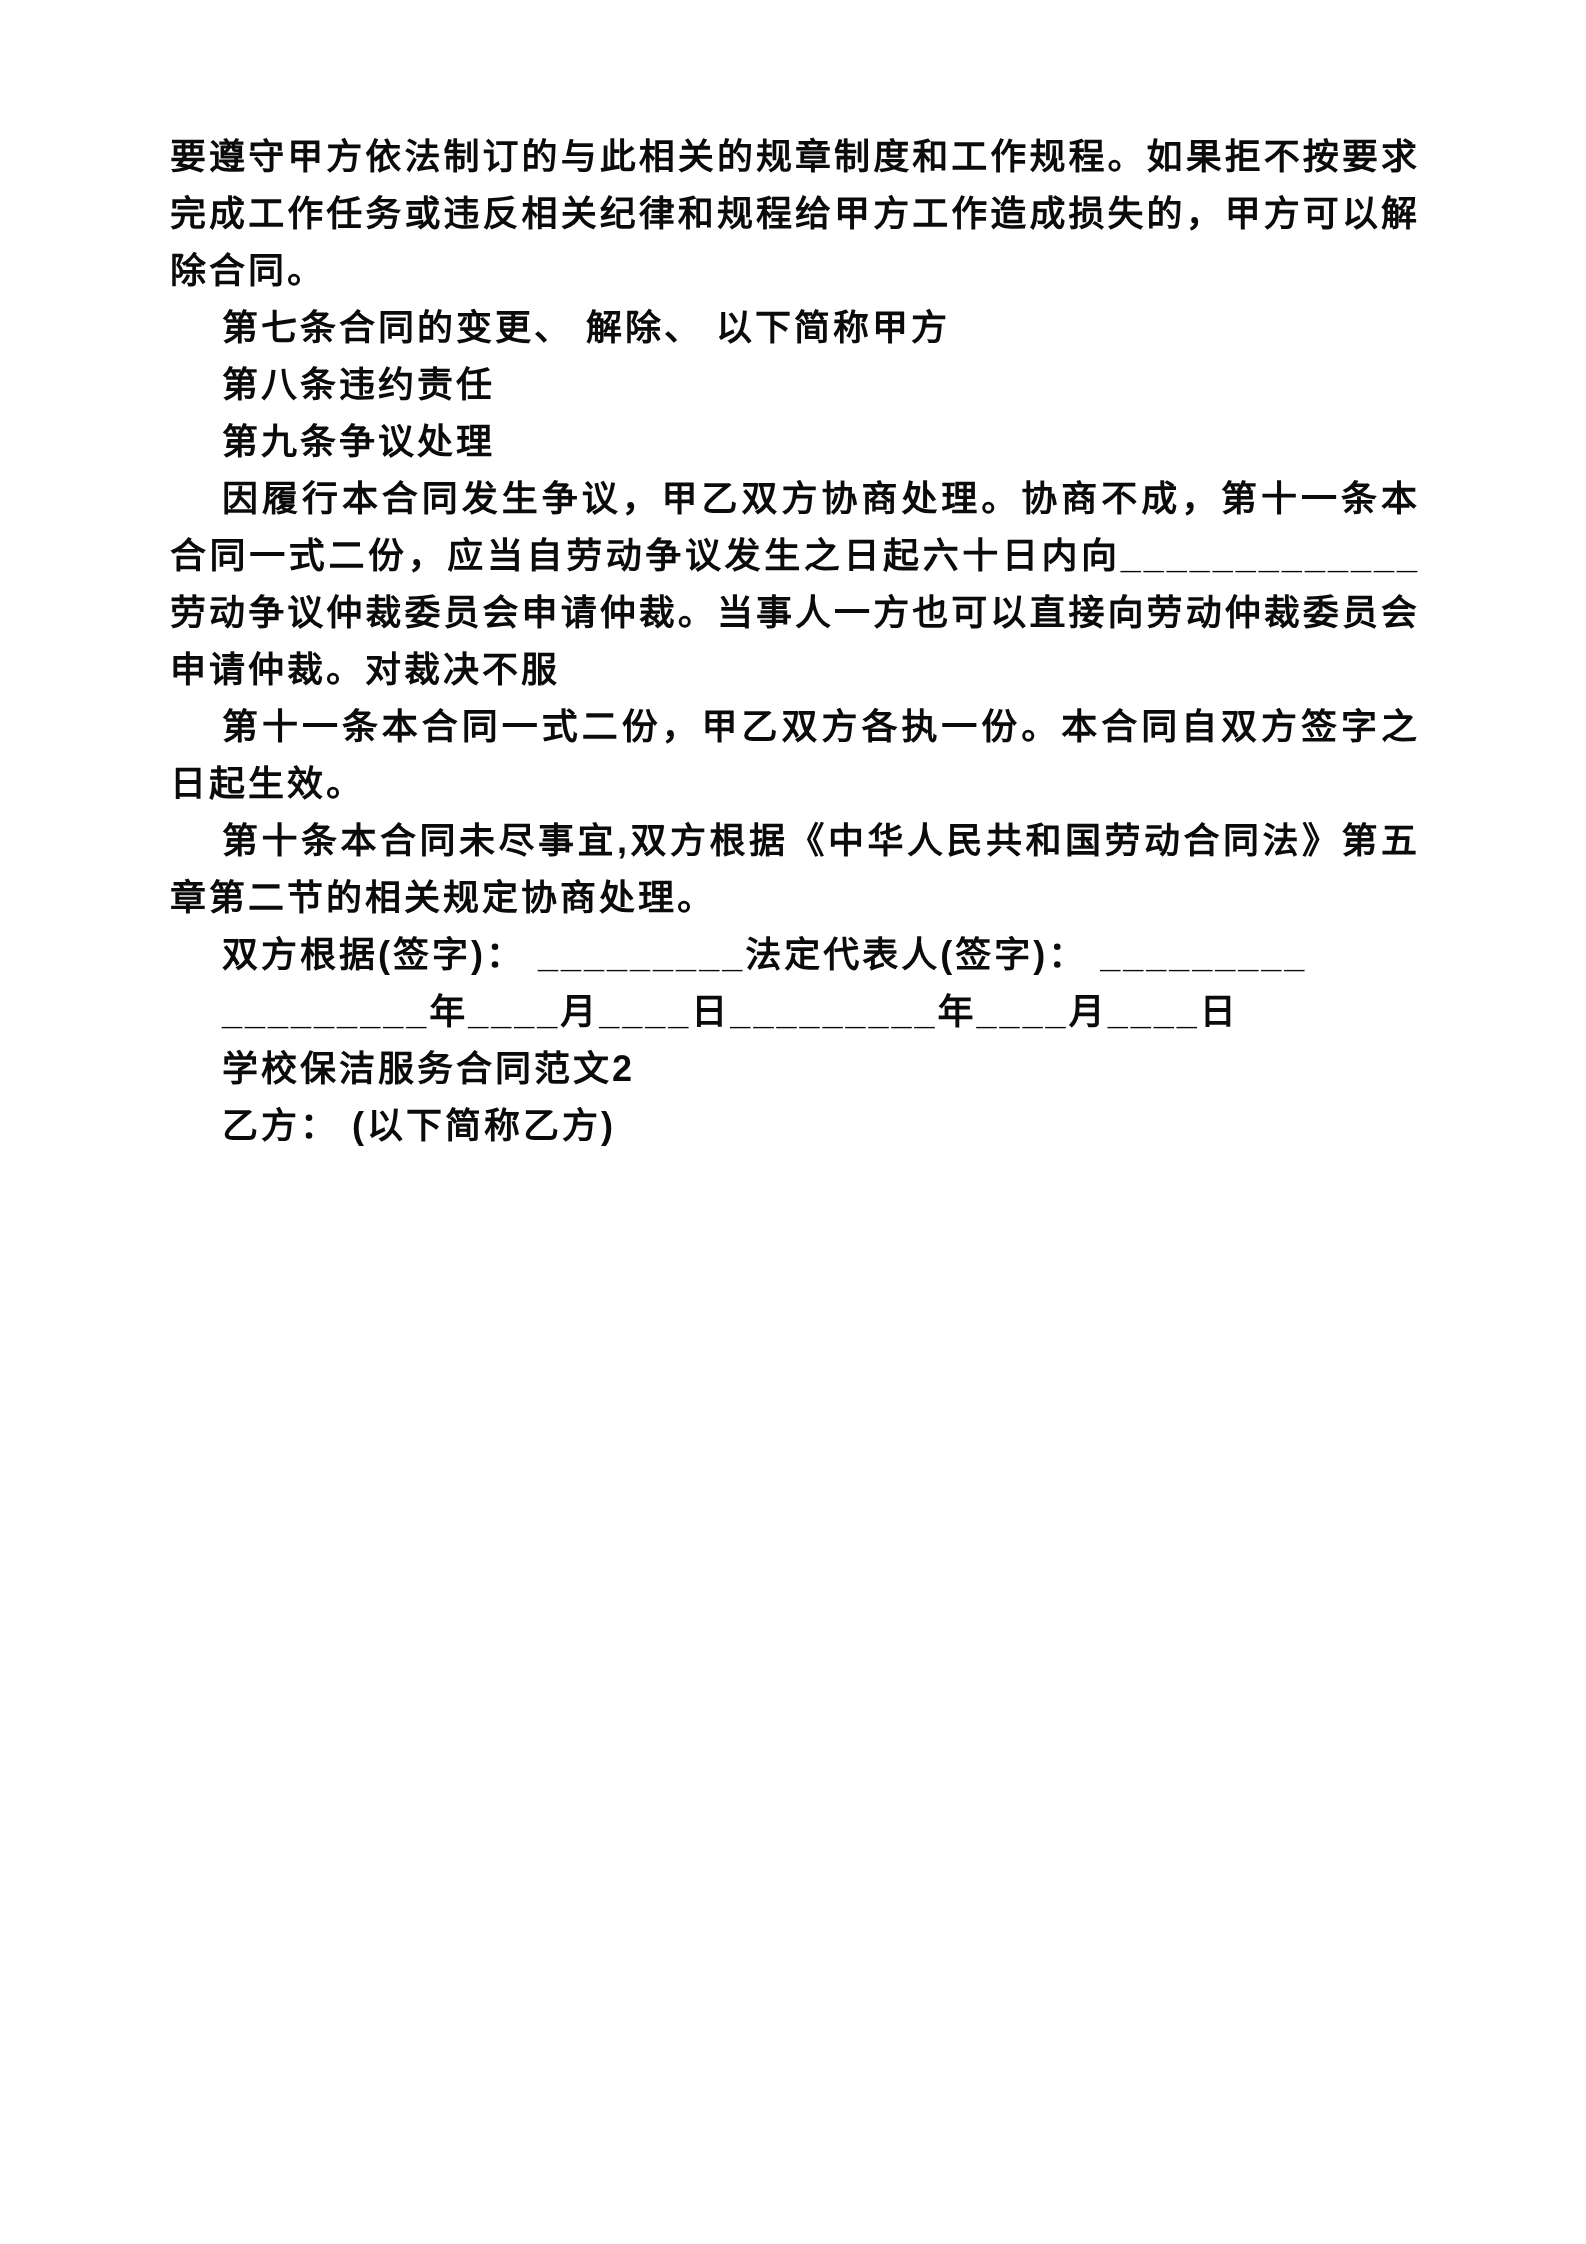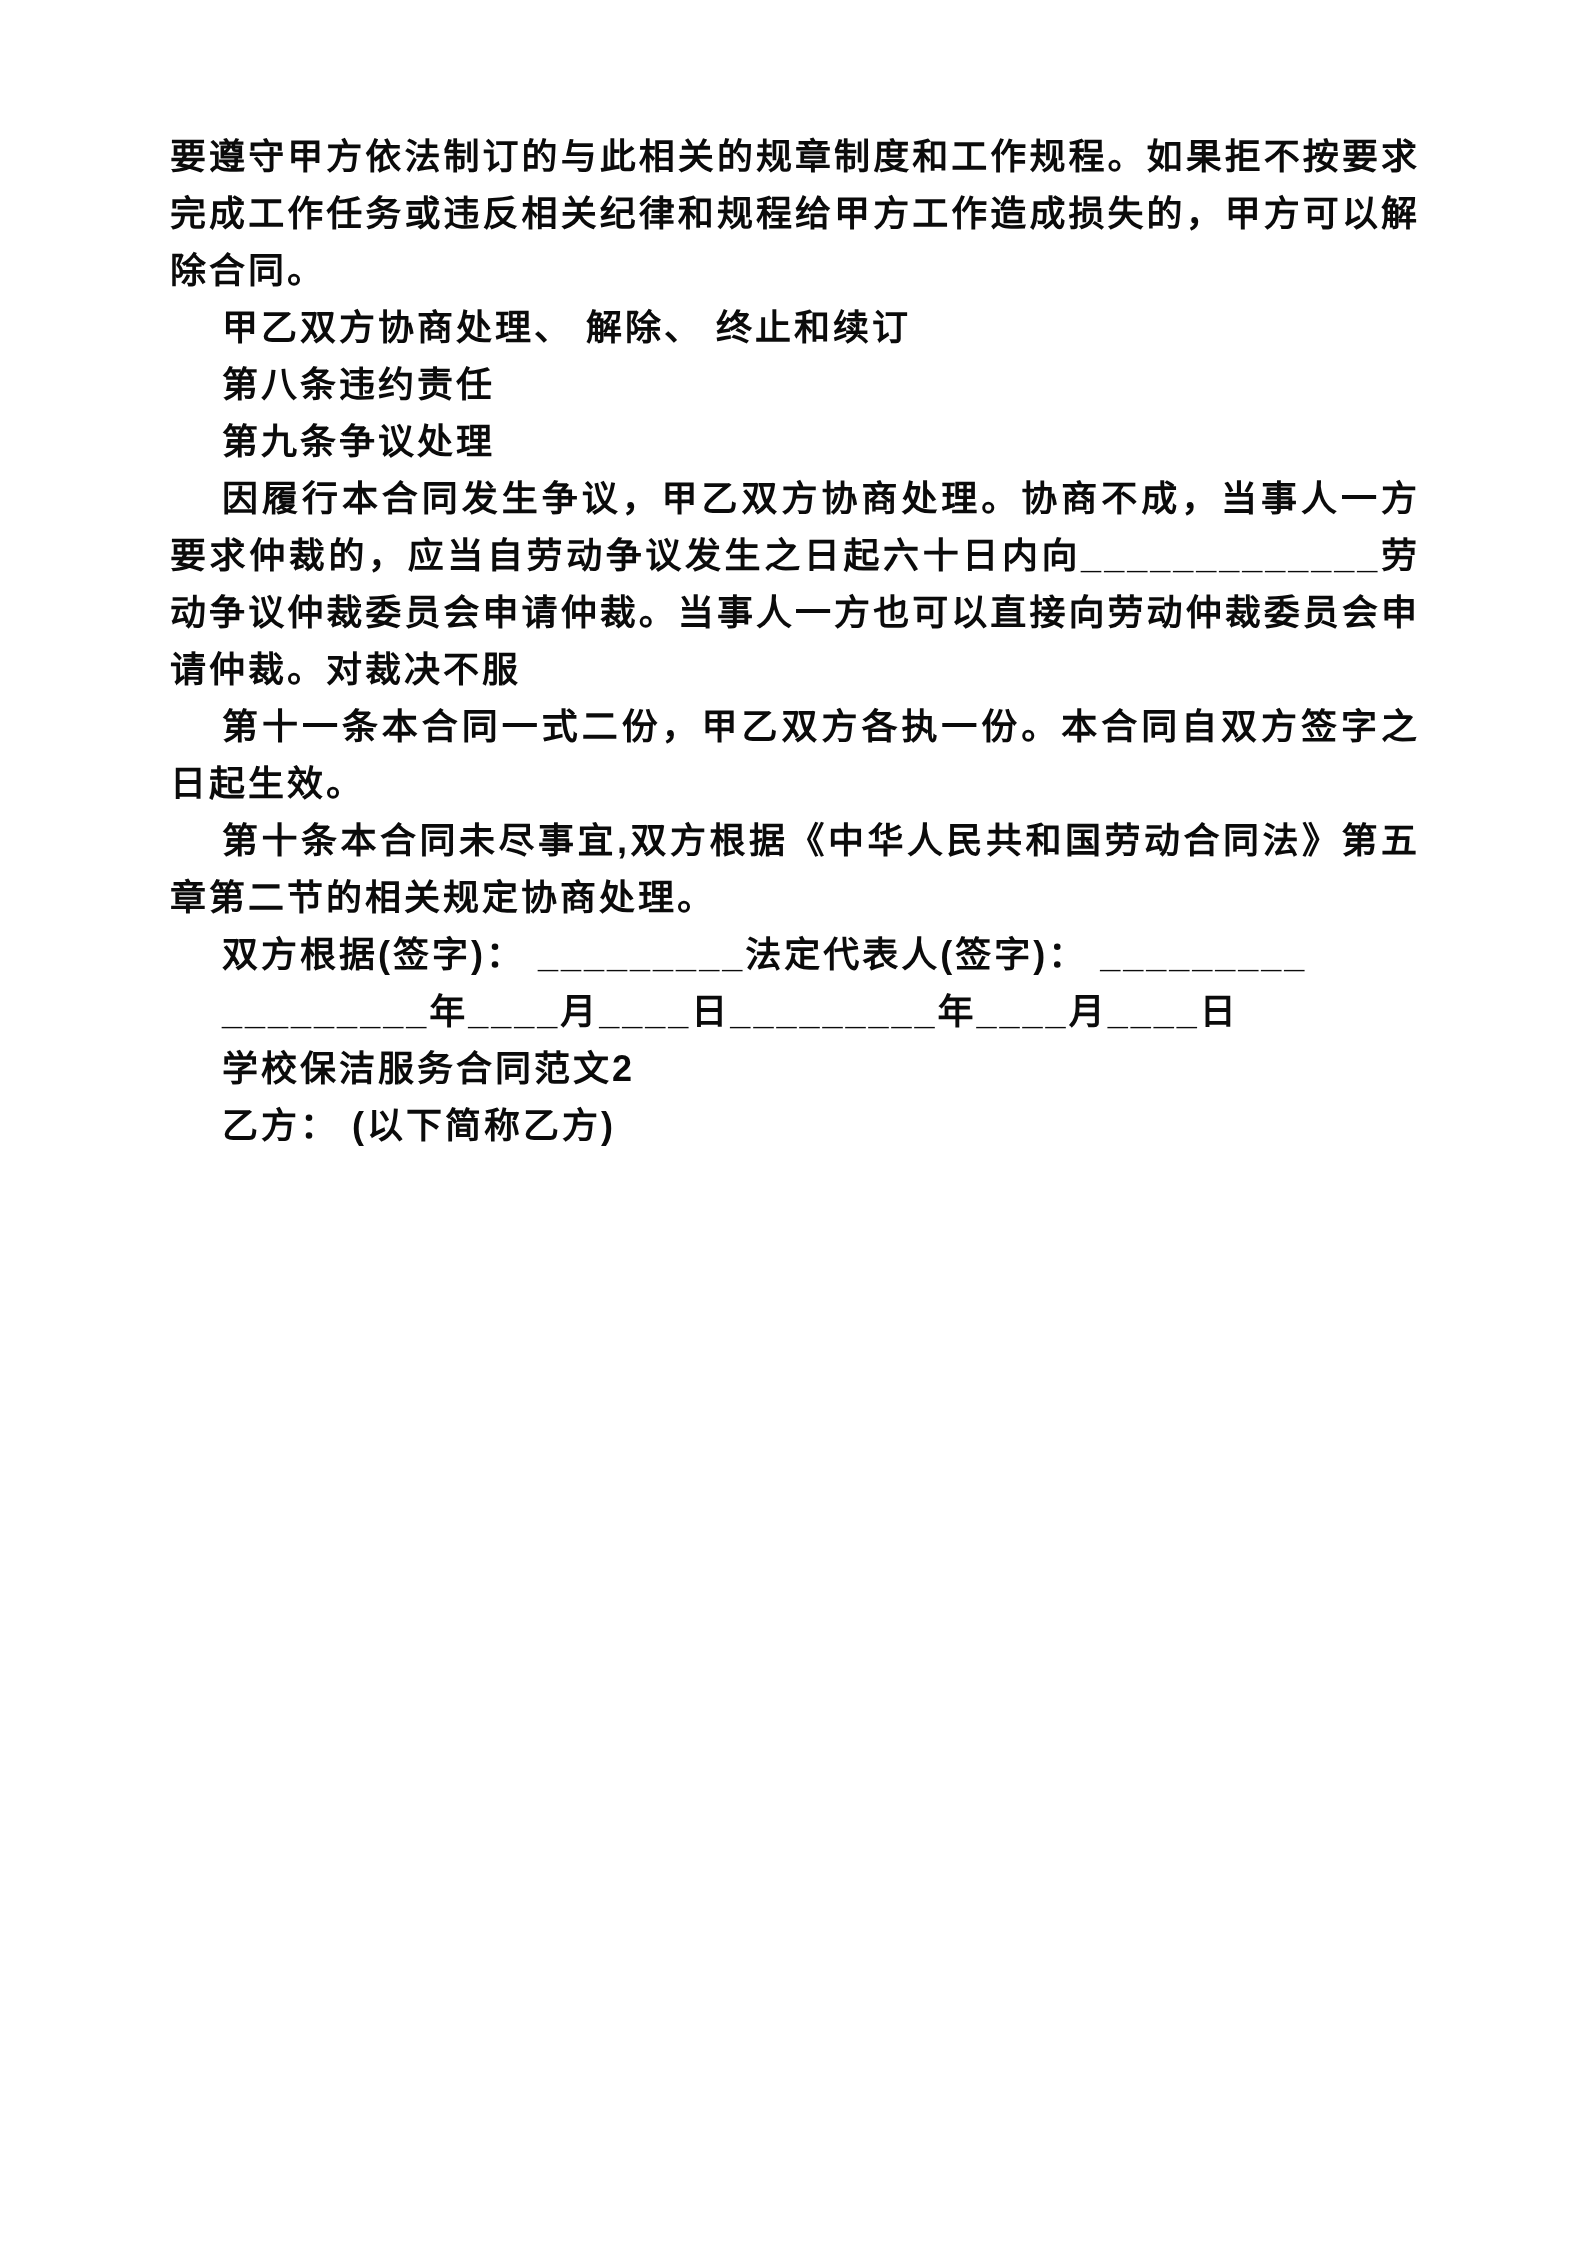--- a/index.html
+++ b/index.html
@@ -43,27 +43,27 @@
   }
 </style>
 </head>
 <body>
 
 <div class="page">
   <div class="doc">
 
     <p class="para flush">要遵守甲方依法制订的与此相关的规章制度和工作规程。如果拒不按要求完成工作任务或违反相关纪律和规程给甲方工作造成损失的，甲方可以解除合同。</p>
 
-    <p class="para">甲乙双方协商处理、 解除、 终止和续订</p>
+    <p class="para">第七条合同的变更、 解除、 以下简称甲方</p>
 
     <p class="para">第八条违约责任</p>
 
     <p class="para">第九条争议处理</p>
 
-    <p class="para">因履行本合同发生争议，甲乙双方协商处理。协商不成，当事人一方要求仲裁的，应当自劳动争议发生之日起六十日内向_____________劳动争议仲裁委员会申请仲裁。当事人一方也可以直接向劳动仲裁委员会申请仲裁。对裁决不服</p>
+    <p class="para">因履行本合同发生争议，甲乙双方协商处理。协商不成，第十一条本合同一式二份，应当自劳动争议发生之日起六十日内向_____________劳动争议仲裁委员会申请仲裁。当事人一方也可以直接向劳动仲裁委员会申请仲裁。对裁决不服</p>
 
     <p class="para">第十一条本合同一式二份，甲乙双方各执一份。本合同自双方签字之日起生效。</p>
 
     <p class="para">第十条本合同未尽事宜,双方根据《中华人民共和国劳动合同法》第五章第二节的相关规定协商处理。</p>
 
 
     <p class="para">双方根据(签字)： _________法定代表人(签字)： _________</p>
 
     <p class="para">_________年____月____日_________年____月____日</p>
 

